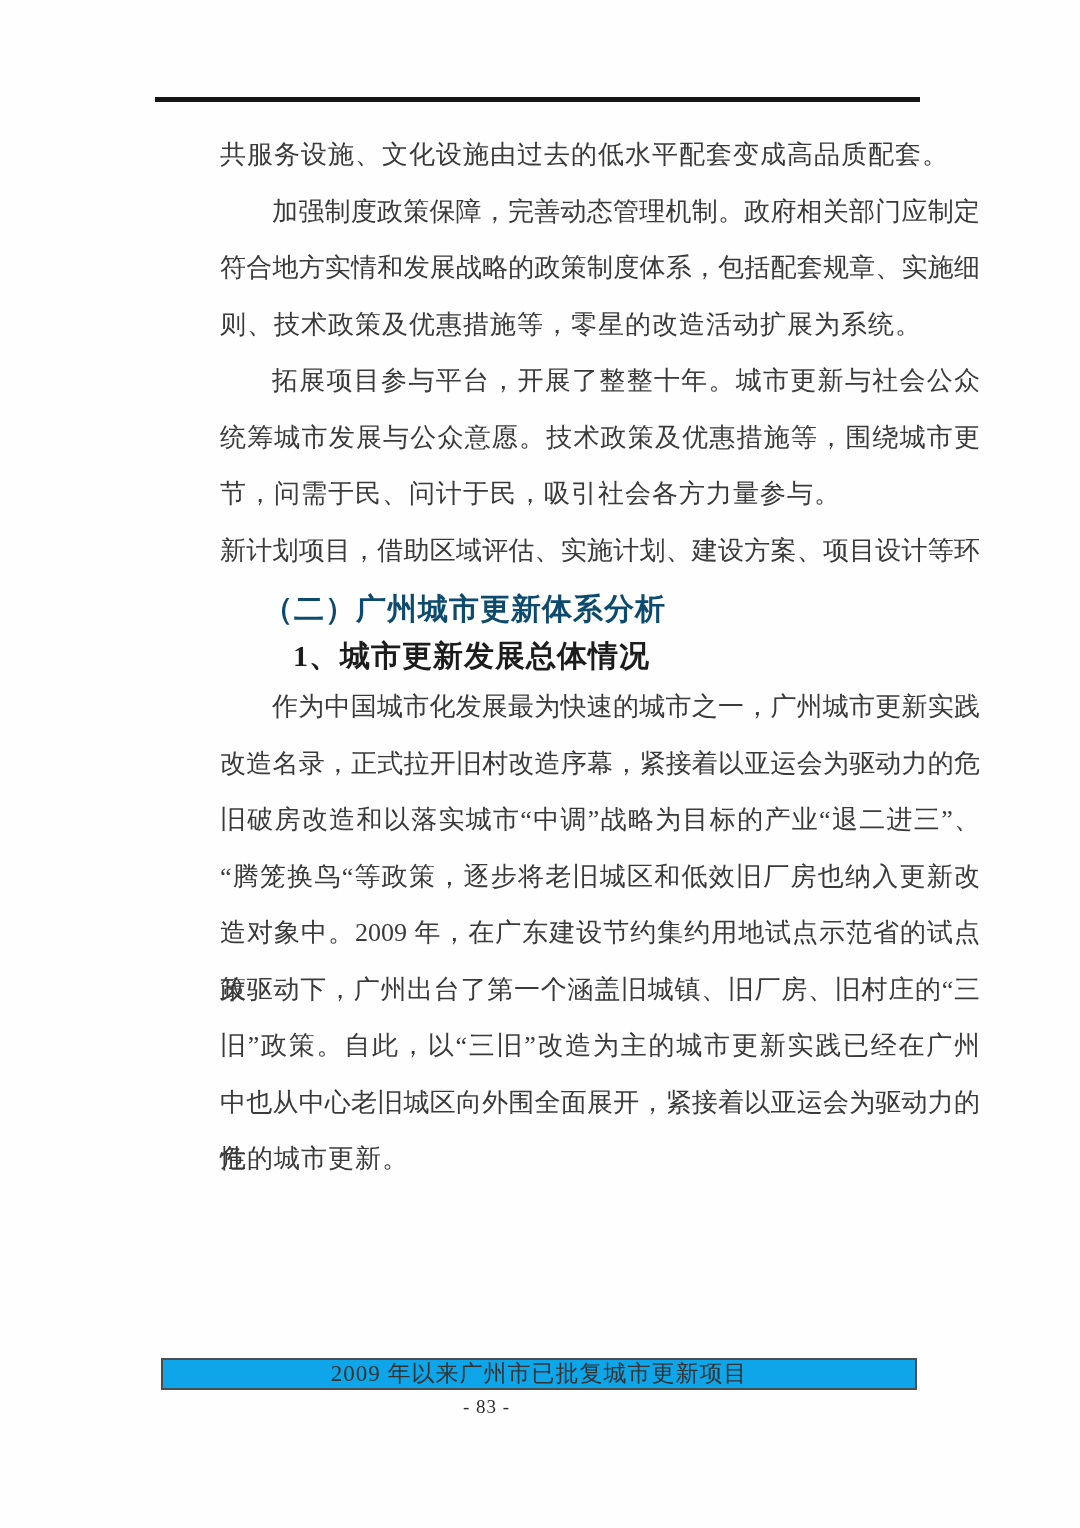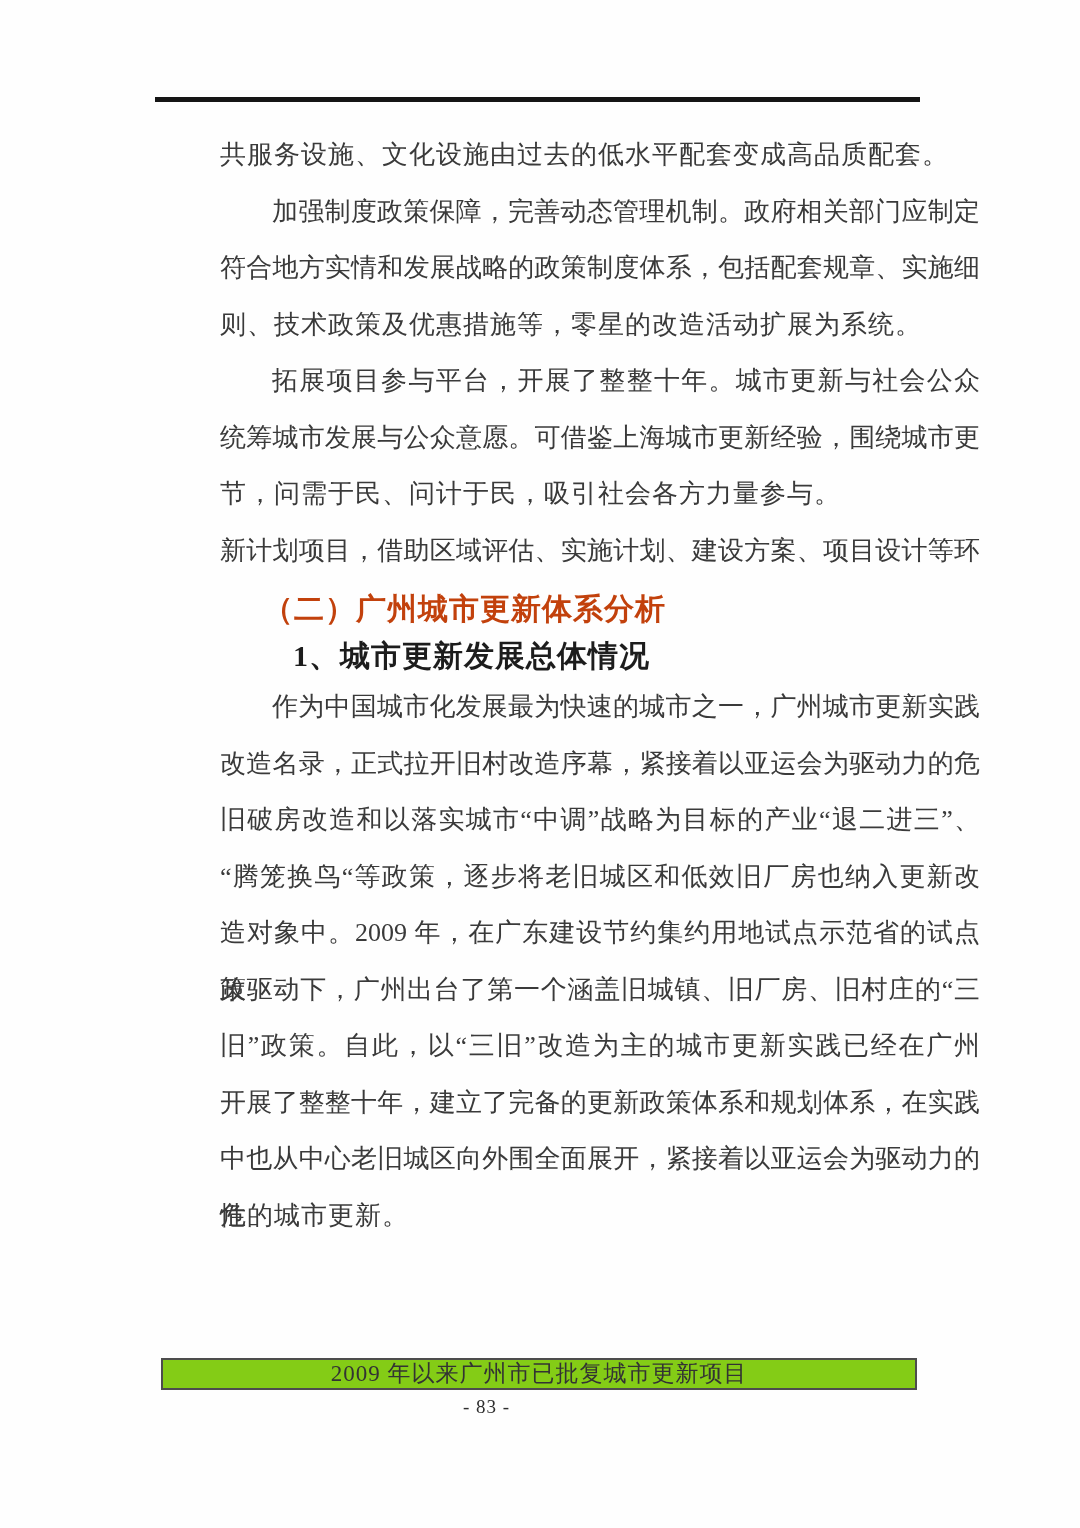--- a/index.html
+++ b/index.html
@@ -46,40 +46,40 @@
     letter-spacing: 0;
   }
   .line.indent { text-indent: 52px; }
   .line.heading1 {
     font-weight: bold;
     font-size: 30px;
     height: 47px;
     line-height: 47px;
     margin-top: 6px;
     padding-left: 43px;
-    color: #c2410c;
+    color: #0c4a6e;
     letter-spacing: 1px;
   }
   .line.heading2 {
     font-weight: bold;
     font-size: 30px;
     height: 47px;
     line-height: 47px;
     padding-left: 73px;
     color: #1c1c1c;
     letter-spacing: 1px;
   }
   .caption-box {
     position: absolute;
     left: 161px;
     top: 1358px;
     width: 752px;
     height: 28px;
     border: 2px solid #4d4d4d;
-    background: #84cc16;
+    background: #0ea5e9;
     text-align: center;
     line-height: 28px;
     font-size: 23px;
     color: #333333;
     letter-spacing: 1px;
   }
   .page-number {
     position: absolute;
     left: 0;
     top: 1396px;
@@ -94,33 +94,32 @@
 <body>
 
 <div class="page">
   <div class="top-rule"></div>
   <div class="content" id="content">
       <div class="line body">共服务设施、文化设施由过去的低水平配套变成高品质配套。</div>
       <div class="line body indent stretch">加强制度政策保障，完善动态管理机制。政府相关部门应制定</div>
       <div class="line body stretch">符合地方实情和发展战略的政策制度体系，包括配套规章、实施细</div>
       <div class="line body">则、技术政策及优惠措施等，零星的改造活动扩展为系统。</div>
       <div class="line body indent stretch">拓展项目参与平台，开展了整整十年。城市更新与社会公众</div>
-      <div class="line body stretch">统筹城市发展与公众意愿。可借鉴上海城市更新经验，围绕城市更</div>
+      <div class="line body stretch">统筹城市发展与公众意愿。技术政策及优惠措施等，围绕城市更</div>
       <div class="line body">节，问需于民、问计于民，吸引社会各方力量参与。</div>
       <div class="line body stretch">新计划项目，借助区域评估、实施计划、建设方案、项目设计等环</div>
       <div class="line heading1">（二）广州城市更新体系分析</div>
       <div class="line heading2">1、城市更新发展总体情况</div>
       <div class="line body indent stretch">作为中国城市化发展最为快速的城市之一，广州城市更新实践</div>
       <div class="line body stretch">改造名录，正式拉开旧村改造序幕，紧接着以亚运会为驱动力的危</div>
       <div class="line body stretch">旧破房改造和以落实城市“中调”战略为目标的产业“退二进三”、</div>
       <div class="line body stretch">“腾笼换鸟“等政策，逐步将老旧城区和低效旧厂房也纳入更新改</div>
       <div class="line body stretch">造对象中。2009 年，在广东建设节约集约用地试点示范省的试点政</div>
       <div class="line body stretch">策驱动下，广州出台了第一个涵盖旧城镇、旧厂房、旧村庄的“三</div>
       <div class="line body stretch">旧”政策。自此，以“三旧”改造为主的城市更新实践已经在广州</div>
-      <div class="line body stretch">开展了整整十年，建立了完备的更新政策体系和规划体系，在实践</div>
       <div class="line body stretch">中也从中心老旧城区向外围全面展开，紧接着以亚运会为驱动力的危</div>
       <div class="line body">性的城市更新。</div>
     </div>
   <div class="caption-box">
     <span>2009 年以来广州市已批复城市更新项目</span>
   </div>
   <div class="page-number">- 83 -</div>
 </div>
 
 </body></html>

